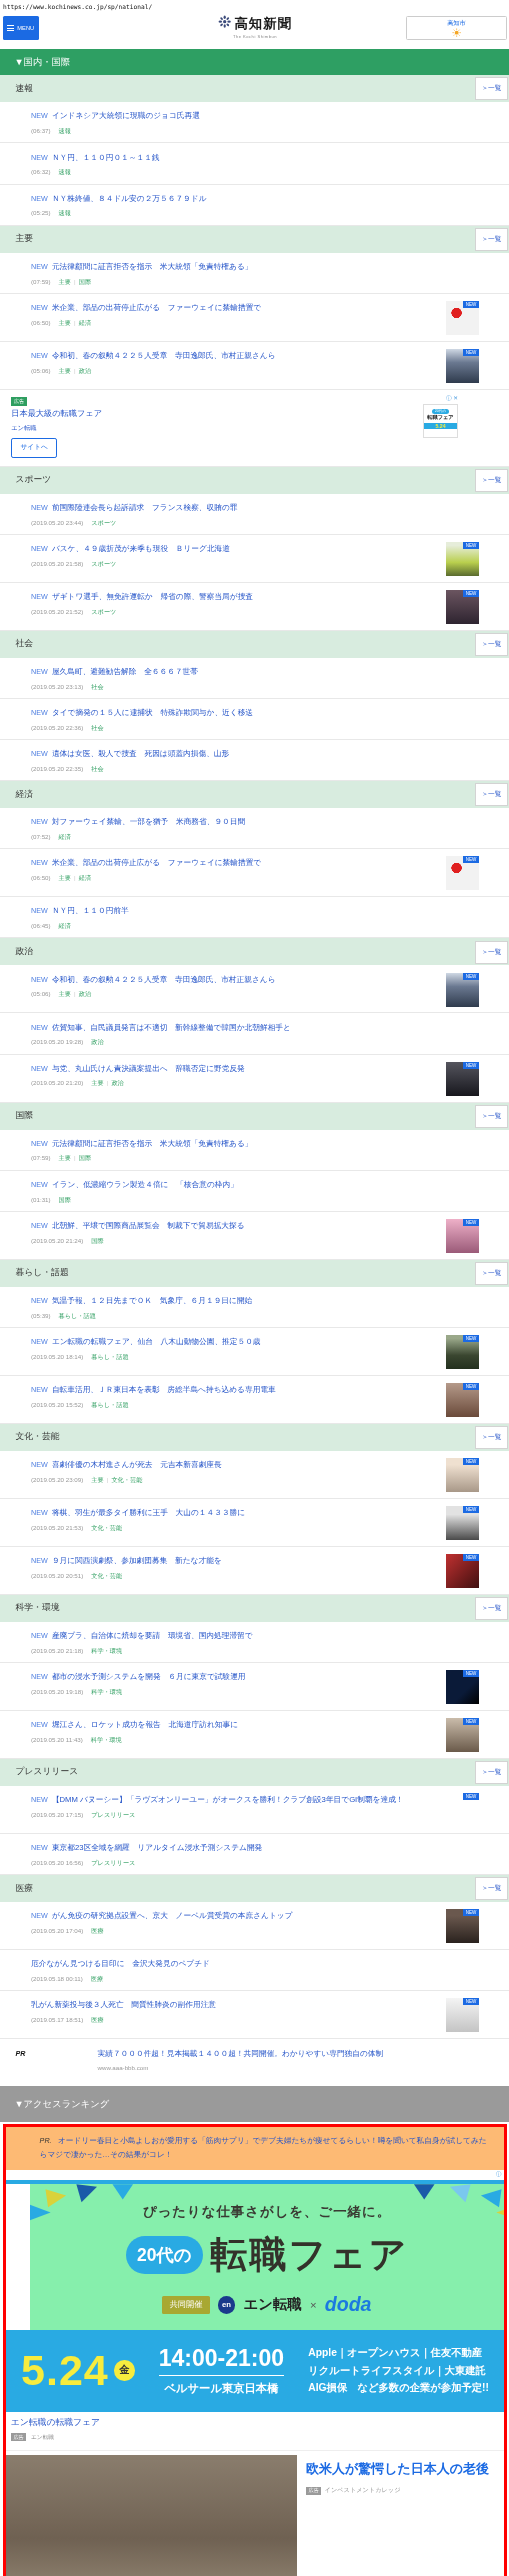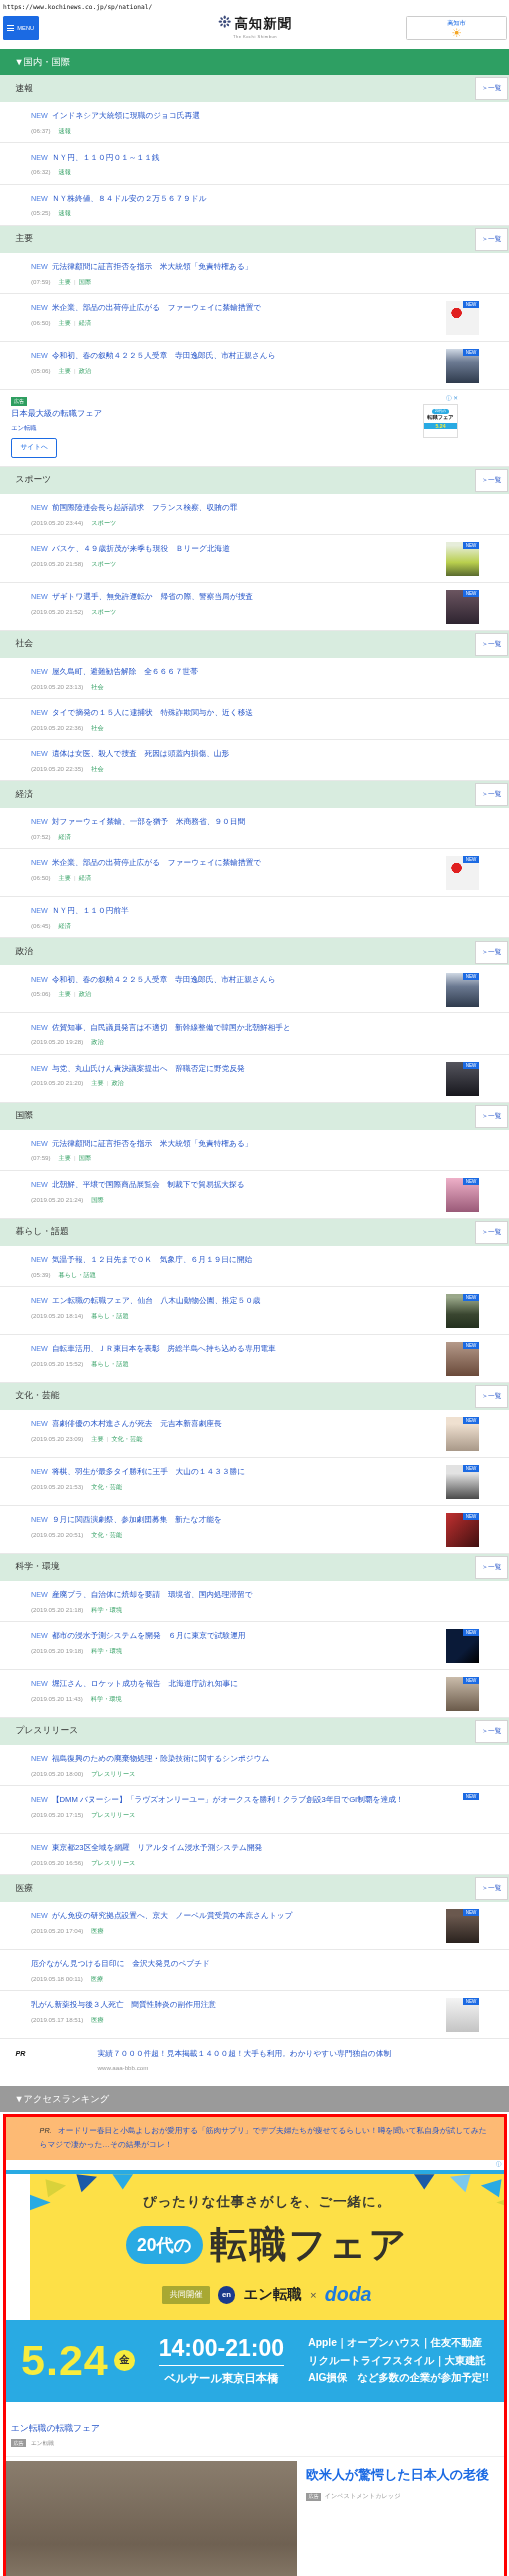--- a/index.html
+++ b/index.html
@@ -62,48 +62,48 @@
   .mini-banner .mb-t1 { display:inline-block; background:#29aae3; color:#fff; font-size:3.6px; border-radius:3.6px; padding:0.5px 2.6px; margin-top:2.1px; }
   .mini-banner .mb-t2 { font-size:5.2px; color:#222; font-weight:bold; }
   .mini-banner .mb-date { background:#29aae3; color:#f7ec3e; font-size:5.2px; font-weight:bold; margin-top:1.5px; }
   .ad-icons { position:absolute; right:52px; top:5.2px; color:#4d9de0; font-size:5.7px; }
   
   .pr1 { padding:10.3px 15.5px 13.4px; }
   .pr1 .pr-lbl { float:left; width:31px; font-style:italic; font-weight:bold; font-size:7.2px; color:#111; }
   .pr1 .pr-body { margin-left:82px; }
   .pr1 .pr-text { color:#2353c8; font-size:7.7px; text-decoration:none; cursor:pointer; }
   .pr1 .pr-url { color:#999; font-size:6.2px; margin-top:4.1px; }
-  .rank-bar { background:#9a9a9a; color:#fff; height:26px; display:flex; align-items:center; padding-left:14.4px; font-size:9.3px; margin-top:2.1px; }
+  .rank-bar { background:#9a9a9a; color:#fff; height:36px; display:flex; align-items:center; padding-left:14.4px; font-size:9.3px; margin-top:2.1px; }
   
   .red-region { margin:2.1px 2.6px 0; border:3.6px solid #ff0000; border-bottom-width:5.2px; }
   .pr2 { background:#fdba74; padding:7.2px 15.5px 8.2px 34px; }
   .pr2 .pr-lbl { font-style:italic; font-size:7.2px; color:#333; margin-right:4.1px; }
   .pr2 .pr-text { color:#2353c8; font-size:7.7px; line-height:1.8; text-decoration:none; cursor:pointer; }
   .banner-info { text-align:right; color:#4d9de0; font-size:5.7px; padding:1px 3.1px; }
   .banner { position:relative; border-top:4.1px solid #29aae3; cursor:pointer; }
-  .banner-top { position:relative; background:#fde047; padding:18.5px 0 13.4px; text-align:center; overflow:hidden;margin-left:24px; }
+  .banner-top { position:relative; background:#86efac; padding:18.5px 0 13.4px; text-align:center; overflow:hidden;margin-left:24px; }
   .banner-catch { font-size:13.4px; color:#3a3a33; font-weight:bold; letter-spacing:1px; }
   .banner-main { margin-top:9.3px; display:flex; align-items:center; justify-content:center; gap:7.2px; }
   .bubble { background:#29aae3; color:#fff; font-size:17.5px; font-weight:bold; border-radius:20.6px; padding:7.2px 11.3px; }
   .banner-big { font-size:37px; font-weight:bold; color:#33322a; letter-spacing:2.1px; }
   .cohost-row { margin-top:13.4px; display:flex; align-items:center; justify-content:center; gap:8.2px; }
   .cohost-badge { background:#a8a832; color:#fff; font-size:8.2px; padding:3.1px 7.2px; border-radius:1.5px; }
   .en-circle { display:inline-flex; width:17.5px; height:17.5px; border-radius:50%; background:#1a3a8c; color:#fff; font-size:7.7px; align-items:center; justify-content:center; font-weight:bold; }
   .en-name { font-size:14.4px; color:#222; font-weight:bold; }
   .x-mark { font-size:11.3px; color:#555; }
   .doda { font-size:19.6px; color:#1b7ae0; font-weight:bold; font-style:italic; }
   .banner-bottom { background:#29aae3; color:#fff; display:flex; align-items:center; justify-content:space-between; padding:14.4px 15.5px 15.5px; }
   .bb-date { display:flex; align-items:center; gap:5.2px; }
   .bb-54 { font-size:43px; font-weight:bold; color:#f7ec3e; letter-spacing:1px; }
   .bb-day { width:20.6px; height:20.6px; border-radius:50%; background:#f7ec3e; color:#333; font-size:10.3px; display:flex; align-items:center; justify-content:center; font-weight:bold; }
   .bb-mid { text-align:center; }
   .bb-time { font-size:23px; font-weight:bold; border-bottom:1.5px solid #fff; padding-bottom:3.1px; }
   .bb-venue { font-size:11.3px; font-weight:bold; margin-top:5.2px; }
   .bb-co { font-size:10.3px; font-weight:bold; line-height:1.7; text-align:left; }
-  .banner-caption { padding:5.2px 5.2px 8.2px;margin-top:16px; }
+  .banner-caption { padding:5.2px 5.2px 8.2px; }
   .bc-title { color:#2353c8; font-size:8.8px; text-decoration:none; cursor:pointer; }
   .bc-ad-row { margin-top:4.1px; font-size:5.7px; color:#888; }
   .ad-badge-gray { display:inline-block; background:#9a9a9a; color:#fff; font-size:5.2px; padding:0.5px 2.6px; margin-right:3.1px; }
   
   .reco { border-top:0.5px solid #eee; }
   .reco-item { display:flex; gap:9.3px; padding:4.1px 0 3.1px; cursor:pointer; }
   .reco-img { width:291px; height:152px; flex:none; }
   .w-can { background:linear-gradient(180deg,#8a7d6d 0%,#6f6152 55%,#9a8d7a 100%); }
   .reco-txt { padding-top:5.2px; }
   .reco-title { color:#1b6ae3; font-size:13px; font-weight:bold; line-height:1.45; text-decoration:none; display:block;font-family:Liberation Serif, serif; }
@@ -430,20 +430,30 @@
           <article class="item">
     <a class="item-link">
       <span class="new-lbl">NEW</span><span class="item-title">元法律顧問に証言拒否を指示　米大統領「免責特権ある」</span>
     </a>
     <div class="meta">
       <span class="time">(07:59)</span>
       <span class="cats"><span class="cat">主要</span><span class="cat-sep">|</span><span class="cat">国際</span></span>
     </div>
     
   </article>
+          <article class="item">
+    <a class="item-link">
+      <span class="new-lbl">NEW</span><span class="item-title">イラン、低濃縮ウラン製造４倍に　「核合意の枠内」</span>
+    </a>
+    <div class="meta">
+      <span class="time">(01:31)</span>
+      <span class="cats"><span class="cat">国際</span></span>
+    </div>
+    
+  </article>
           <article class="item has-thumb">
     <a class="item-link">
       <span class="new-lbl">NEW</span><span class="item-title">北朝鮮、平壌で国際商品展覧会　制裁下で貿易拡大探る</span>
     </a>
     <div class="meta">
       <span class="time">(2019.05.20 21:24)</span>
       <span class="cats"><span class="cat">国際</span></span>
     </div>
     <div class="thumb th-market">
       <span class="nbadge">NEW</span>
@@ -578,30 +588,20 @@
     </div>
   </article>
         </div>
   </section>
       <section>
     <div class="sec-head">
       <span class="sec-title">プレスリリース</span>
       <button class="btn-list">＞一覧</button>
     </div>
     <div>
-          <article class="item">
-    <a class="item-link">
-      <span class="new-lbl">NEW</span><span class="item-title">福島復興のための廃棄物処理・除染技術に関するシンポジウム</span>
-    </a>
-    <div class="meta">
-      <span class="time">(2019.05.20 18:00)</span>
-      <span class="cats"><span class="cat">プレスリリース</span></span>
-    </div>
-    
-  </article>
           <article class="item has-thumb">
     <a class="item-link">
       <span class="new-lbl">NEW</span><span class="item-title">【DMM バヌーシー】「ラヴズオンリーユー」がオークスを勝利！クラブ創設3年目でGI制覇を達成！</span>
     </a>
     <div class="meta">
       <span class="time">(2019.05.20 17:15)</span>
       <span class="cats"><span class="cat">プレスリリース</span></span>
     </div>
     <div class="thumb badge-only">
       <span class="nbadge">NEW</span>
@@ -659,21 +659,21 @@
       <span class="nbadge">NEW</span>
     </div>
   </article>
         </div>
   </section>
     </div>
 
   <div class="pr1">
     <span class="pr-lbl">PR</span>
     <div class="pr-body">
-      <a class="pr-text">実績７０００件超！見本掲載１４００超！大手も利用。わかりやすい専門独自の体制</a>
+      <a class="pr-text">実績７０００件超！見本掲載１４００超！共同開催。わかりやすい専門独自の体制</a>
       <div class="pr-url">www.aaa-bbb.com</div>
     </div>
   </div>
 
   <div class="rank-bar">▼アクセスランキング</div>
 
   <div class="red-region">
     <div class="pr2">
       <span class="pr-lbl">PR.</span>
       <a class="pr-text">オードリー春日と小島よしおが愛用する「筋肉サプリ」でデブ夫婦たちが痩せてるらしい！噂を聞いて私自身が試してみたらマジで凄かった…その結果がコレ！</a>

